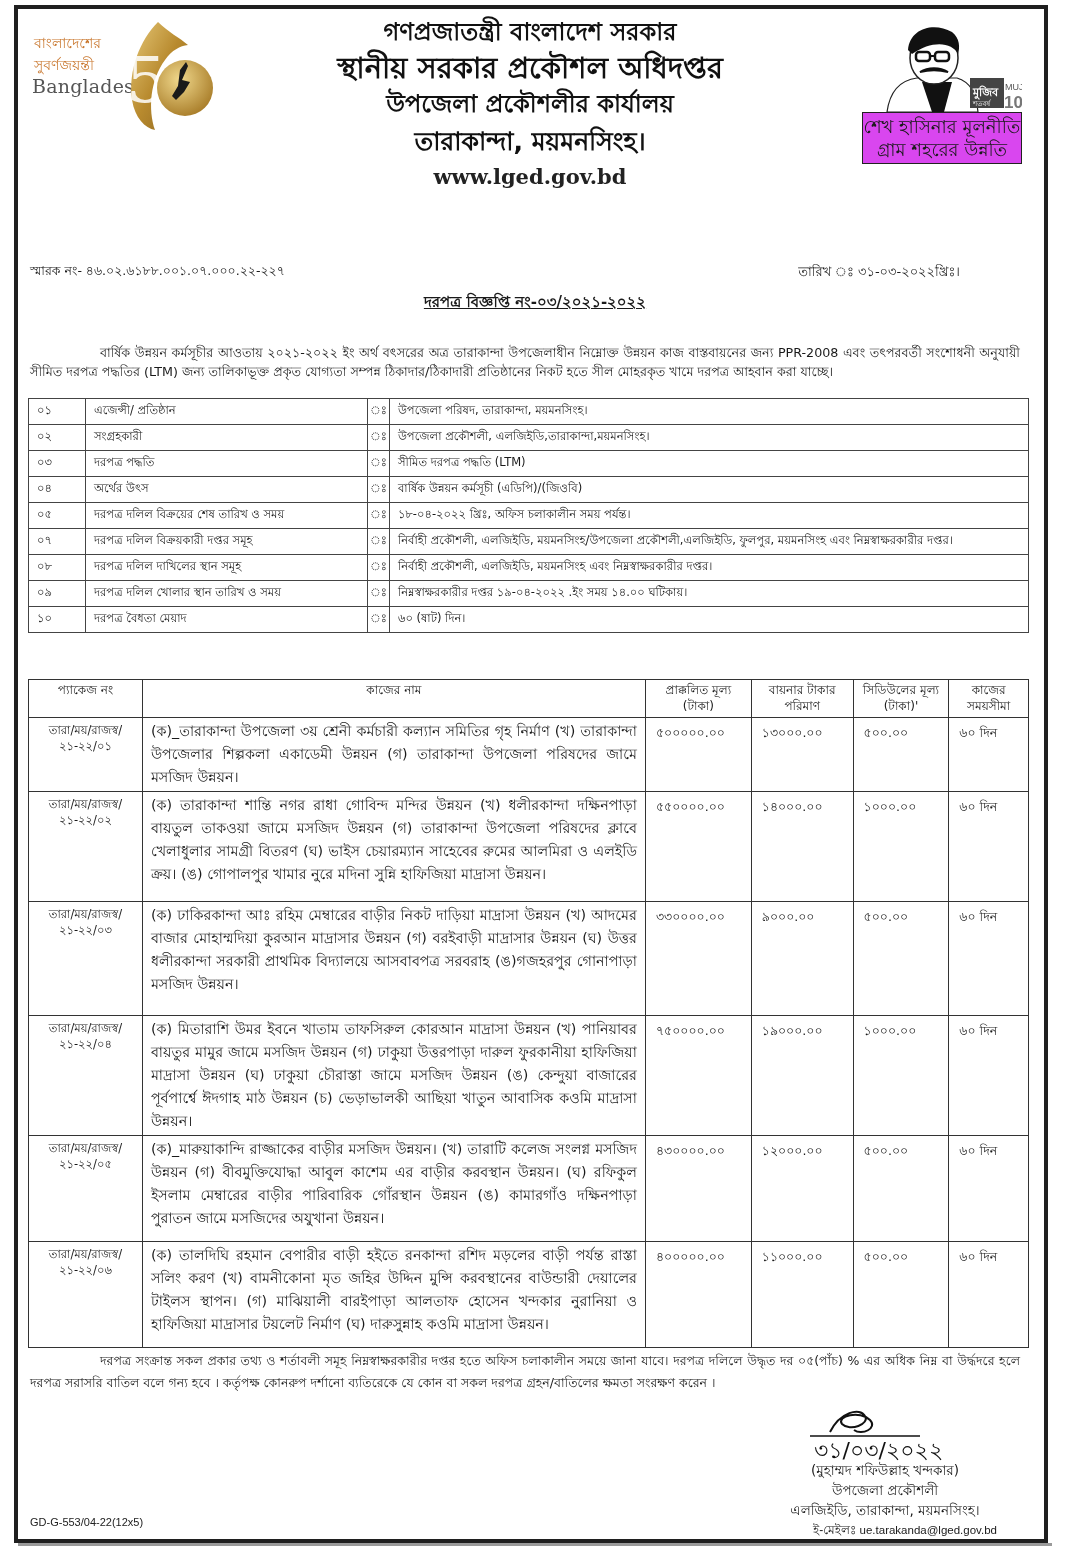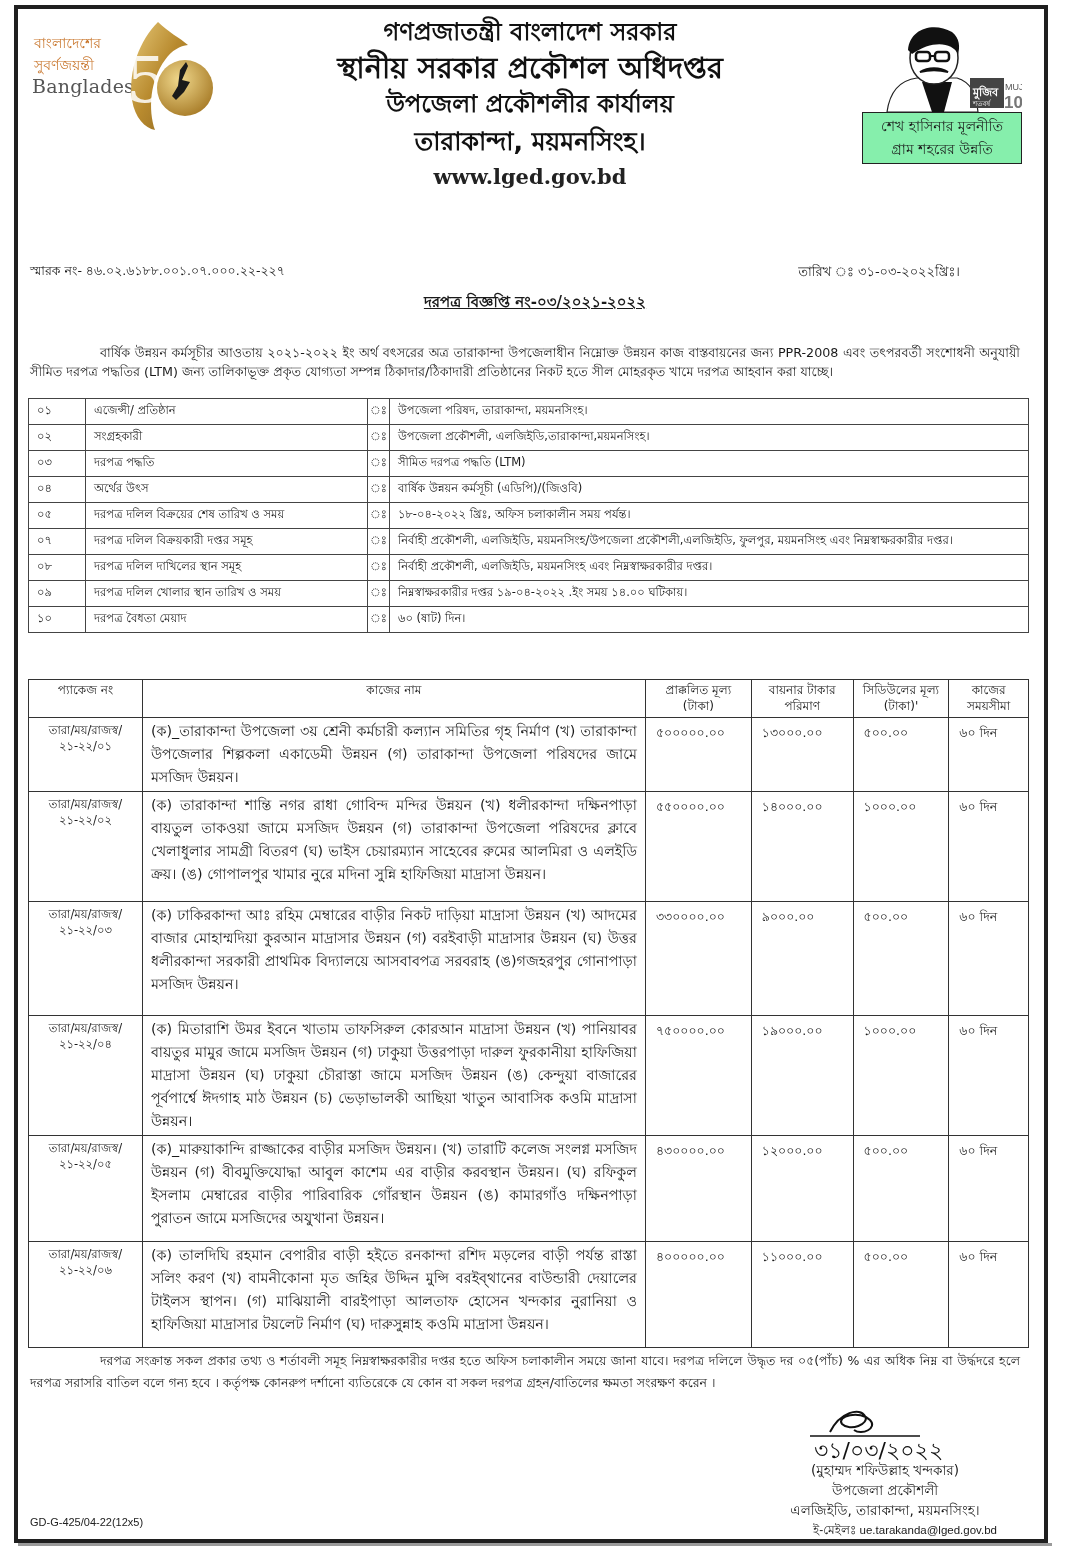--- a/index.html
+++ b/index.html
@@ -16,21 +16,21 @@
 
   .hdr { position:absolute; left:250px; top:14px; width:560px; text-align:center; }
   .hdr .l1 { font-size:24px; font-weight:bold; line-height:36px; color:#111; }
   .hdr .l2 { font-size:29px; font-weight:bold; line-height:36px; color:#111; }
   .hdr .l3 { font-size:24px; font-weight:bold; line-height:36px; color:#111; }
   .hdr .l4 { font-size:25px; font-weight:bold; line-height:40px; color:#111; }
   .hdr .l5 { font-family:"DejaVu Serif", serif; font-size:21px; font-weight:bold; line-height:30px; color:#222; }
 
   .mujib { position:absolute; left:862px; top:20px; width:160px; height:145px; }
   .mujib svg { position:absolute; left:10px; top:0; }
-  .mujib .tag { position:absolute; left:0; top:92px; width:158px; border:1.5px solid #222; background:#86efac; text-align:center; font-size:14px; line-height:23px; padding:2px 0; }
+  .mujib .tag { position:absolute; left:0; top:92px; width:158px; border:1.5px solid #222; background:#d946ef; text-align:center; font-size:18px; line-height:23px; padding:2px 0; }
 
   
   .ref { position:absolute; left:30px; top:262px; font-size:12.5px; }
   .date { position:absolute; right:110px; top:262px; font-size:13px; }
   .title { position:absolute; left:0; width:1070px; top:290px; text-align:center; font-size:15px; font-weight:bold; text-decoration:underline; }
   .intro { position:absolute; left:30px; top:343px; width:990px; font-size:12.7px; line-height:19px; text-align:justify; }
   .intro .indent { display:inline-block; width:70px; }
 
   
   table { border-collapse:collapse; }
@@ -234,21 +234,21 @@
     <tr style="height:106px">
       <td class="pkg">তারা/ময়/রাজস্ব/ ২১-২২/০৫</td>
       <td class="desc">(ক)_মারুয়াকান্দি রাজ্জাকের বাড়ীর মসজিদ উন্নয়ন। (খ) তারাটি কলেজ সংলগ্ন মসজিদ উন্নয়ন (গ) বীবমুক্তিযোদ্ধা আবুল কাশেম এর বাড়ীর করবস্থান উন্নয়ন। (ঘ) রফিকুল ইসলাম মেম্বারের বাড়ীর পারিবারিক গোঁরস্থান উন্নয়ন (ঙ) কামারগাঁও দক্ষিনপাড়া পুরাতন জামে মসজিদের অযুখানা উন্নয়ন।</td>
       <td class="num">৪৩০০০০.০০</td>
       <td class="num">১২০০০.০০</td>
       <td class="num">৫০০.০০</td>
       <td class="dur">৬০ দিন</td>
     </tr>
     <tr style="height:106px">
       <td class="pkg">তারা/ময়/রাজস্ব/ ২১-২২/০৬</td>
-      <td class="desc">(ক) তালদিঘি রহমান বেপারীর বাড়ী হইতে রনকান্দা রশিদ মড়লের বাড়ী পর্যন্ত রাস্তা সলিং করণ (খ) বামনীকোনা মৃত জহির উদ্দিন মুন্সি বরইব্থানের বাউন্ডারী দেয়ালের টাইলস স্থাপন। (গ) মাঝিয়ালী বারইপাড়া আলতাফ হোসেন খন্দকার নুরানিয়া ও হাফিজিয়া মাদ্রাসার টয়লেট নির্মাণ (ঘ) দারুসুন্নাহ কওমি মাদ্রাসা উন্নয়ন।</td>
+      <td class="desc">(ক) তালদিঘি রহমান বেপারীর বাড়ী হইতে রনকান্দা রশিদ মড়লের বাড়ী পর্যন্ত রাস্তা সলিং করণ (খ) বামনীকোনা মৃত জহির উদ্দিন মুন্সি করবস্থানের বাউন্ডারী দেয়ালের টাইলস স্থাপন। (গ) মাঝিয়ালী বারইপাড়া আলতাফ হোসেন খন্দকার নুরানিয়া ও হাফিজিয়া মাদ্রাসার টয়লেট নির্মাণ (ঘ) দারুসুন্নাহ কওমি মাদ্রাসা উন্নয়ন।</td>
       <td class="num">৪০০০০০.০০</td>
       <td class="num">১১০০০.০০</td>
       <td class="num">৫০০.০০</td>
       <td class="dur">৬০ দিন</td>
     </tr>
   </tbody>
 </table>
 
 <div class="footer-note"><span class="indent"></span><span>দরপত্র সংক্রান্ত সকল প্রকার তথ্য ও শর্তাবলী সমূহ নিম্নস্বাক্ষরকারীর দপ্তর হতে অফিস চলাকালীন সময়ে জানা যাবে। দরপত্র দলিলে উদ্ধৃত দর ০৫(পাঁচ) % এর অধিক নিম্ন বা উর্দ্ধদরে হলে দরপত্র সরাসরি বাতিল বলে গন্য হবে । কর্তৃপক্ষ কোনরুপ দর্শানো ব্যতিরেকে যে কোন বা সকল দরপত্র গ্রহন/বাতিলের ক্ষমতা সংরক্ষণ করেন ।</span></div>
 
@@ -257,13 +257,13 @@
     <path d="M60 30 C70 10 90 5 95 14 C100 22 80 30 72 22 C66 14 90 8 100 18 C108 26 92 34 84 28" fill="none" stroke="#111" stroke-width="2"></path>
     <path d="M40 34 L150 34" stroke="#111" stroke-width="1.6"></path>
     <text x="44" y="56" font-size="22" fill="#111" font-family="DejaVu Sans, sans-serif">৩১/০৩/২০২২</text>
   </svg>
   <div class="name">(মুহাম্মদ শফিউল্লাহ খন্দকার)</div>
   <div class="desig">উপজেলা প্রকৌশলী</div>
   <div class="addr">এলজিইডি, তারাকান্দা, ময়মনসিংহ।</div>
   <div class="email"><b>ই-মেইলঃ</b> <span>ue.tarakanda@lged.gov.bd</span></div>
 </div>
 
-<div class="code">GD-G-425/04-22(12x5)</div>
+<div class="code">GD-G-553/04-22(12x5)</div>
 
 </body></html>

